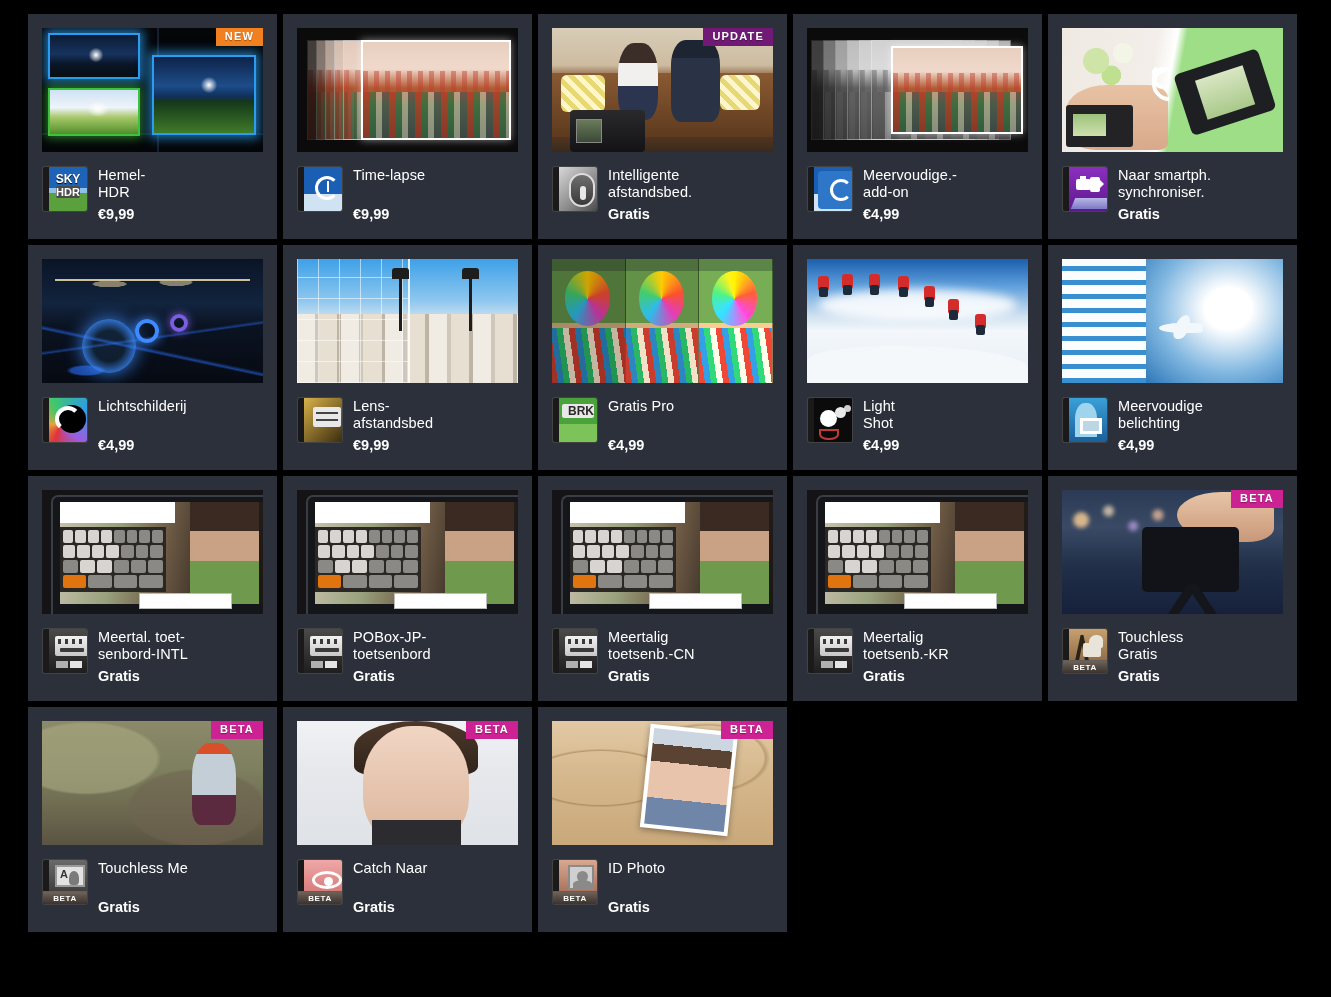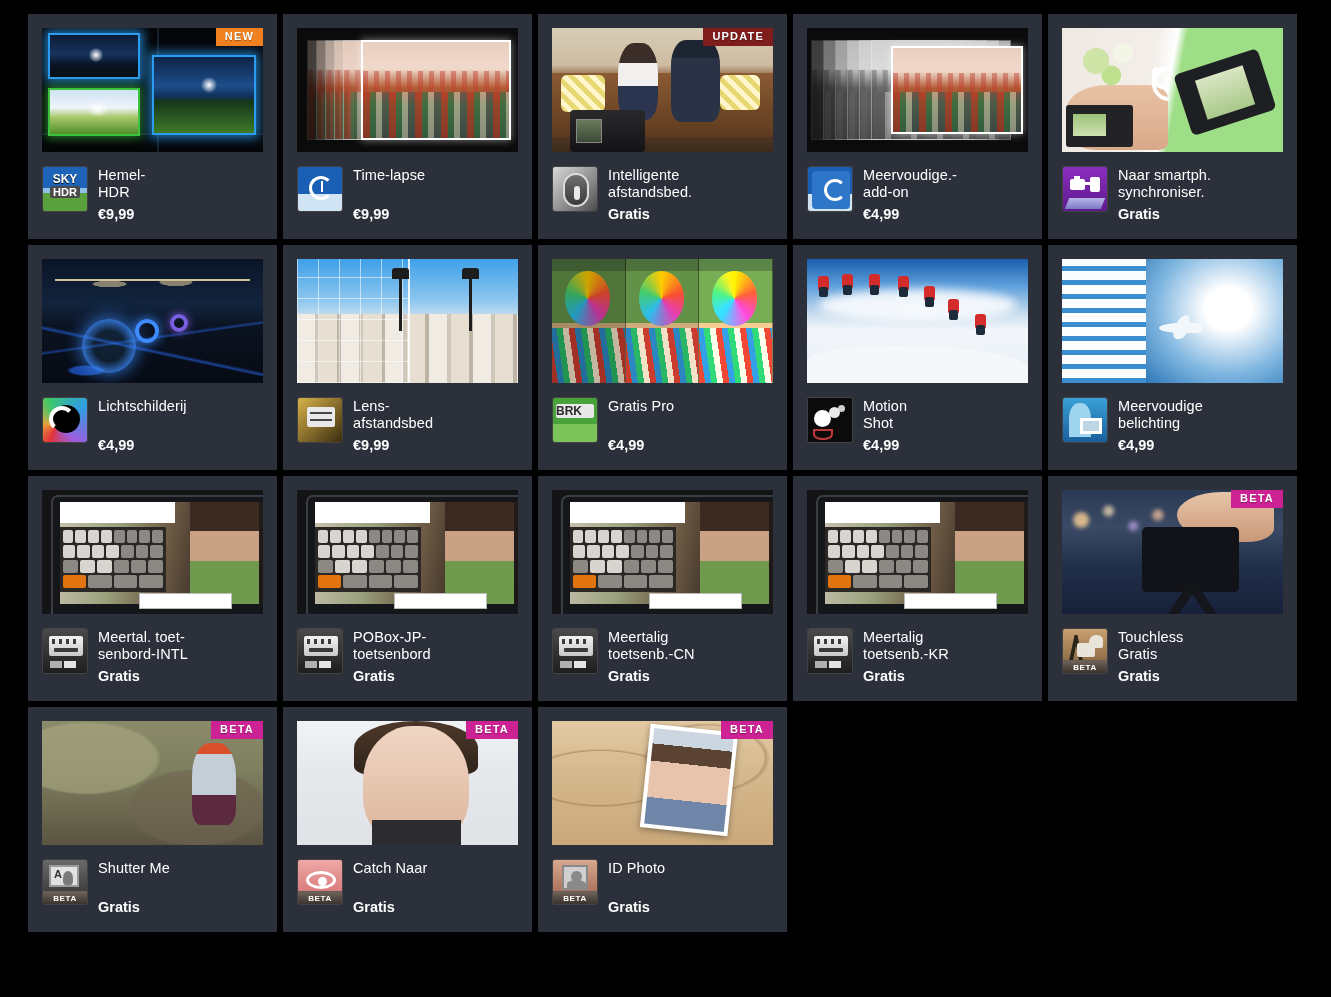--- a/index.html
+++ b/index.html
@@ -39,39 +39,39 @@
     font-size: 11px;
     font-weight: bold;
     letter-spacing: 1.2px;
     color: #fff;
     padding: 3px 9px 4px 9px;
     line-height: 1;
     z-index: 5;
     text-shadow: 0 1px 1px rgba(0,0,0,.35);
   }
   .badge.new    { background: #f08020; }
-  .badge.update { background: #7f1d1d; }
+  .badge.update { background: #701a75; }
   .badge.beta   { background: #cc2293; }
 
   .meta {
     display: flex;
     gap: 10px;
     margin-top: 14px;
     align-items: flex-start;
   }
   .appicon {
     width: 46px; height: 46px;
     flex: 0 0 46px;
     border-radius: 3px;
     position: relative;
     overflow: hidden;
     border: 1px solid rgba(255,255,255,.18);
     background: #1a1a1a;
   }
-  .appicon .g { position: absolute; inset: 0; }
+  .appicon .g { position: absolute; inset: 0; margin-left: 6px; }
   .appicon .betatag {
     position: absolute; left: 0; right: 0; bottom: 0;
     height: 13px;
     background: linear-gradient(#6f6258,#3a332e);
     color: #fff;
     font-size: 8px; font-weight: bold; letter-spacing: .6px;
     text-align: center; line-height: 13px;
     border-top: 1px solid rgba(255,255,255,.2);
   }
   .info { padding-top: 1px; min-width: 0; }
@@ -256,21 +256,21 @@
   .ic-sync .ar:after{content:"";position:absolute;left:8px;top:-3px;border:5px solid transparent;border-left-color:#fff;}
   .ic-sync .pl{position:absolute;left:4px;bottom:2px;width:36px;height:11px;background:linear-gradient(#b9b6e8,#7d79c4);transform:skewX(-22deg);}
   .ic-light{background:#000;}
   .ic-light .rb{position:absolute;inset:0;background:conic-gradient(from 200deg at 30% 60%,#e0333a,#e8a33a,#3ec86a,#2f9fe0,#9b5de0,#e0333a);}
   .ic-light .bk{position:absolute;left:9px;top:7px;width:28px;height:28px;border-radius:50%;background:#000;}
   .ic-light .sw{position:absolute;left:6px;top:8px;width:26px;height:26px;border:4px solid #fff;border-radius:50%;border-right-color:transparent;border-bottom-color:transparent;}
   .ic-lens{background:linear-gradient(135deg,#d8b24a,#6b5420 70%,#3a2d10);}
   .ic-lens .sl{position:absolute;left:9px;top:9px;width:28px;height:20px;background:#e8e8e8;border-radius:2px;}
   .ic-lens .sl:after{content:"";position:absolute;left:3px;top:5px;right:3px;height:2px;background:#444;box-shadow:0 7px 0 #444;}
   .ic-brk{background:linear-gradient(#4aa23a 0 58%,#7cc45a 58% 100%);}
-  .ic-brk b{position:absolute;left:3px;top:6px;right:3px;background:#e8e8e8;color:#2b2b2b;font:bold 12px "Liberation Sans",sans-serif;text-align:left;border-radius:2px;}
+  .ic-brk b{position:absolute;left:3px;top:6px;right:3px;background:#e8e8e8;color:#2b2b2b;font:bold 12px "Liberation Sans",sans-serif;text-align:right;border-radius:2px;}
   .ic-motion{background:#0b0b0b;}
   .ic-motion .b1{position:absolute;left:6px;top:12px;width:17px;height:17px;border-radius:50%;background:#fff;}
   .ic-motion .b2{position:absolute;left:21px;top:9px;width:11px;height:11px;border-radius:50%;background:#e8e8e8;}
   .ic-motion .b3{position:absolute;left:30px;top:7px;width:7px;height:7px;border-radius:50%;background:#cfcfcf;}
   .ic-motion .hp{position:absolute;left:5px;bottom:2px;width:20px;height:11px;border:2px solid #c03a3a;border-radius:0 0 50% 50%;}
   .ic-me{background:linear-gradient(#3aa0d8,#1a5f9c);}
   .ic-me .head{position:absolute;left:6px;top:5px;width:22px;height:34px;border-radius:45% 45% 0 0;background:#9fd4ee;}
   .ic-me .fr{position:absolute;right:5px;bottom:8px;width:22px;height:16px;border:3px solid #fff;background:#bcd6e4;}
   .ic-kb{background:linear-gradient(#4a4a4a,#1e1e1e);}
   .ic-kb .pad{position:absolute;left:6px;top:7px;width:34px;height:20px;background:linear-gradient(#f2f2f2,#c8c8c8);border-radius:2px;}
@@ -552,21 +552,21 @@
     <div class="meta">
       <div class="appicon">
           <div class="g ic-motion">
             <div class="hp"></div>
             <div class="b3"></div>
             <div class="b2"></div>
             <div class="b1"></div>
           </div>
         </div>
       <div class="info">
-        <div class="title">Motion
+        <div class="title">Light
 Shot</div>
         <div class="price">€4,99</div>
       </div>
     </div>
     </div>
     <div class="card">
     <div class="thumb">
       <div class="art multiexp">
           <div class="stripes"></div>
           <div class="cloudy"></div>
@@ -871,21 +871,21 @@
       <div class="badge beta">BETA</div>
     </div>
     <div class="meta">
       <div class="appicon">
           <div class="g ic-snap">
             <div class="fr2"></div>
           </div>
           <div class="betatag">BETA</div>
         </div>
       <div class="info">
-        <div class="title one">Shutter Me</div>
+        <div class="title one">Touchless Me</div>
         <div class="price">Gratis</div>
       </div>
     </div>
     </div>
     <div class="card">
     <div class="thumb">
       <div class="art portrait">
           <div class="hair"></div>
           <div class="face"></div>
           <div class="neck"></div>

